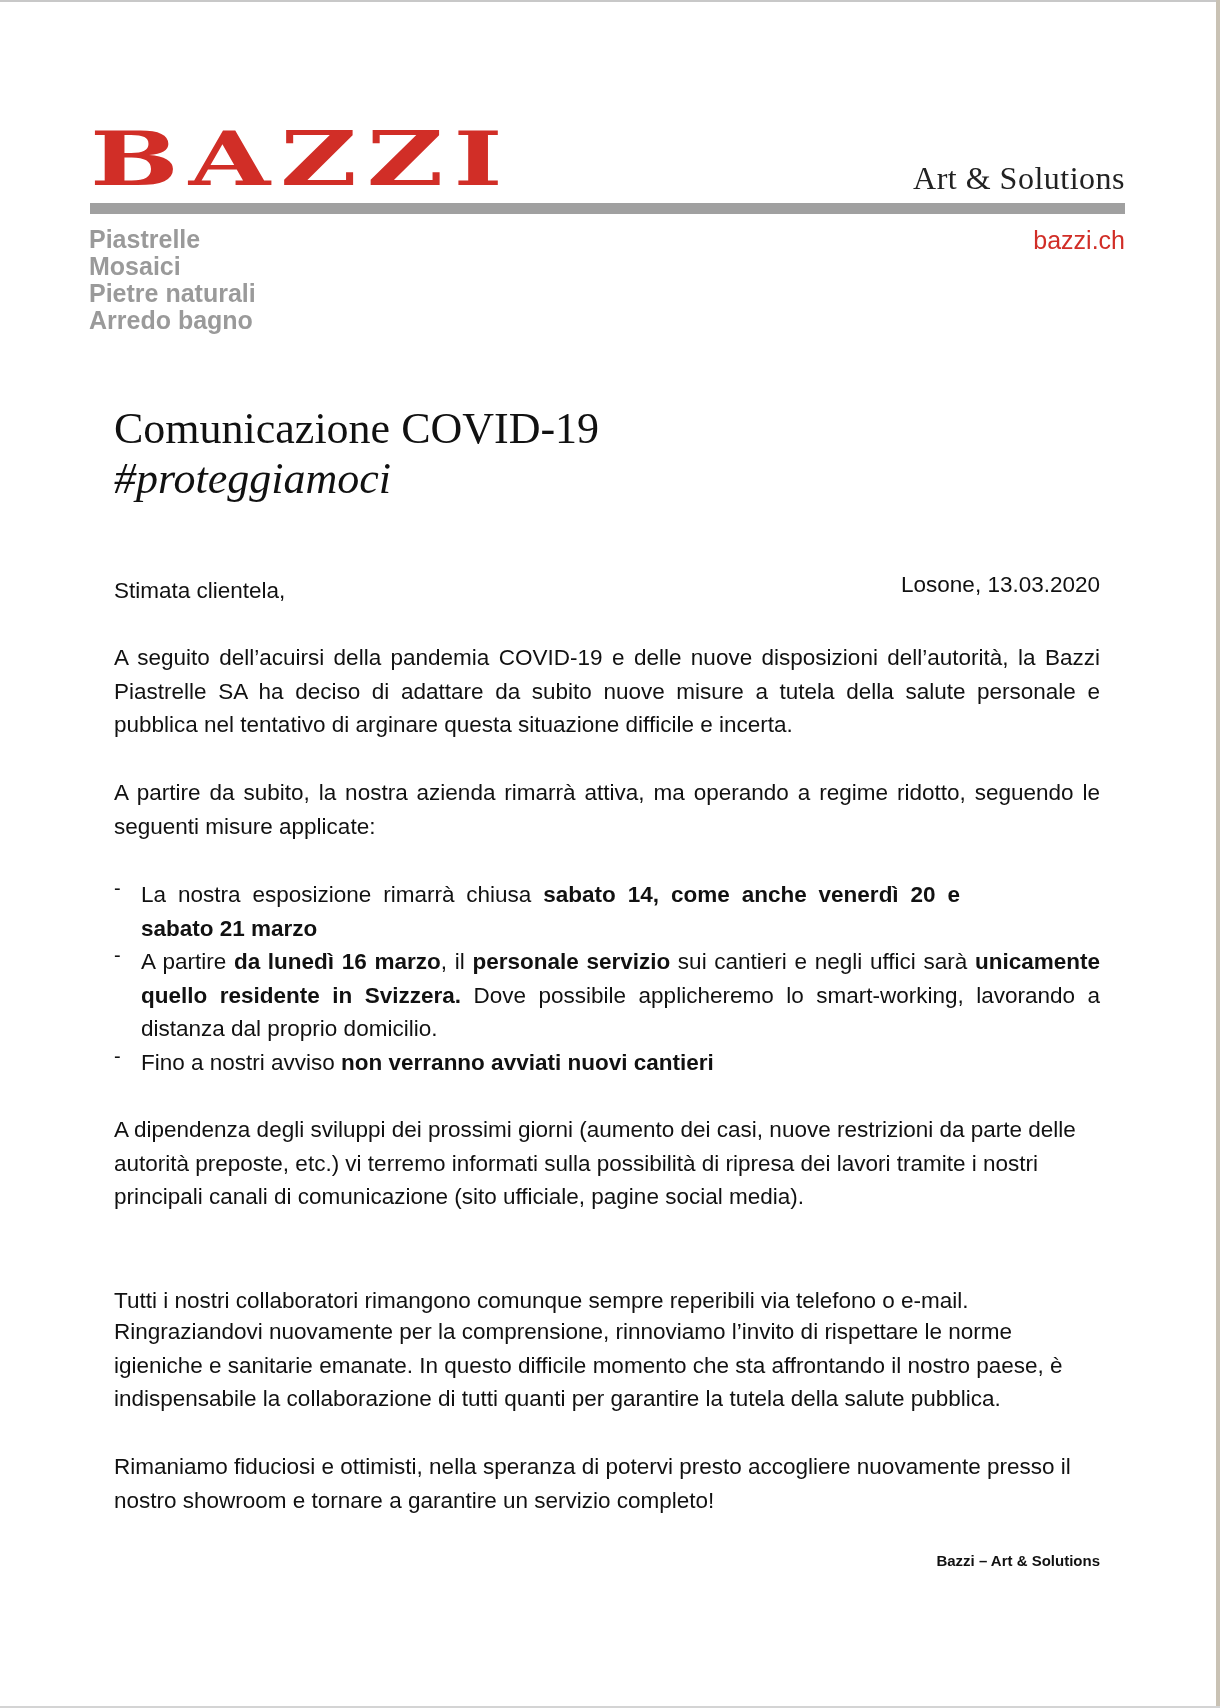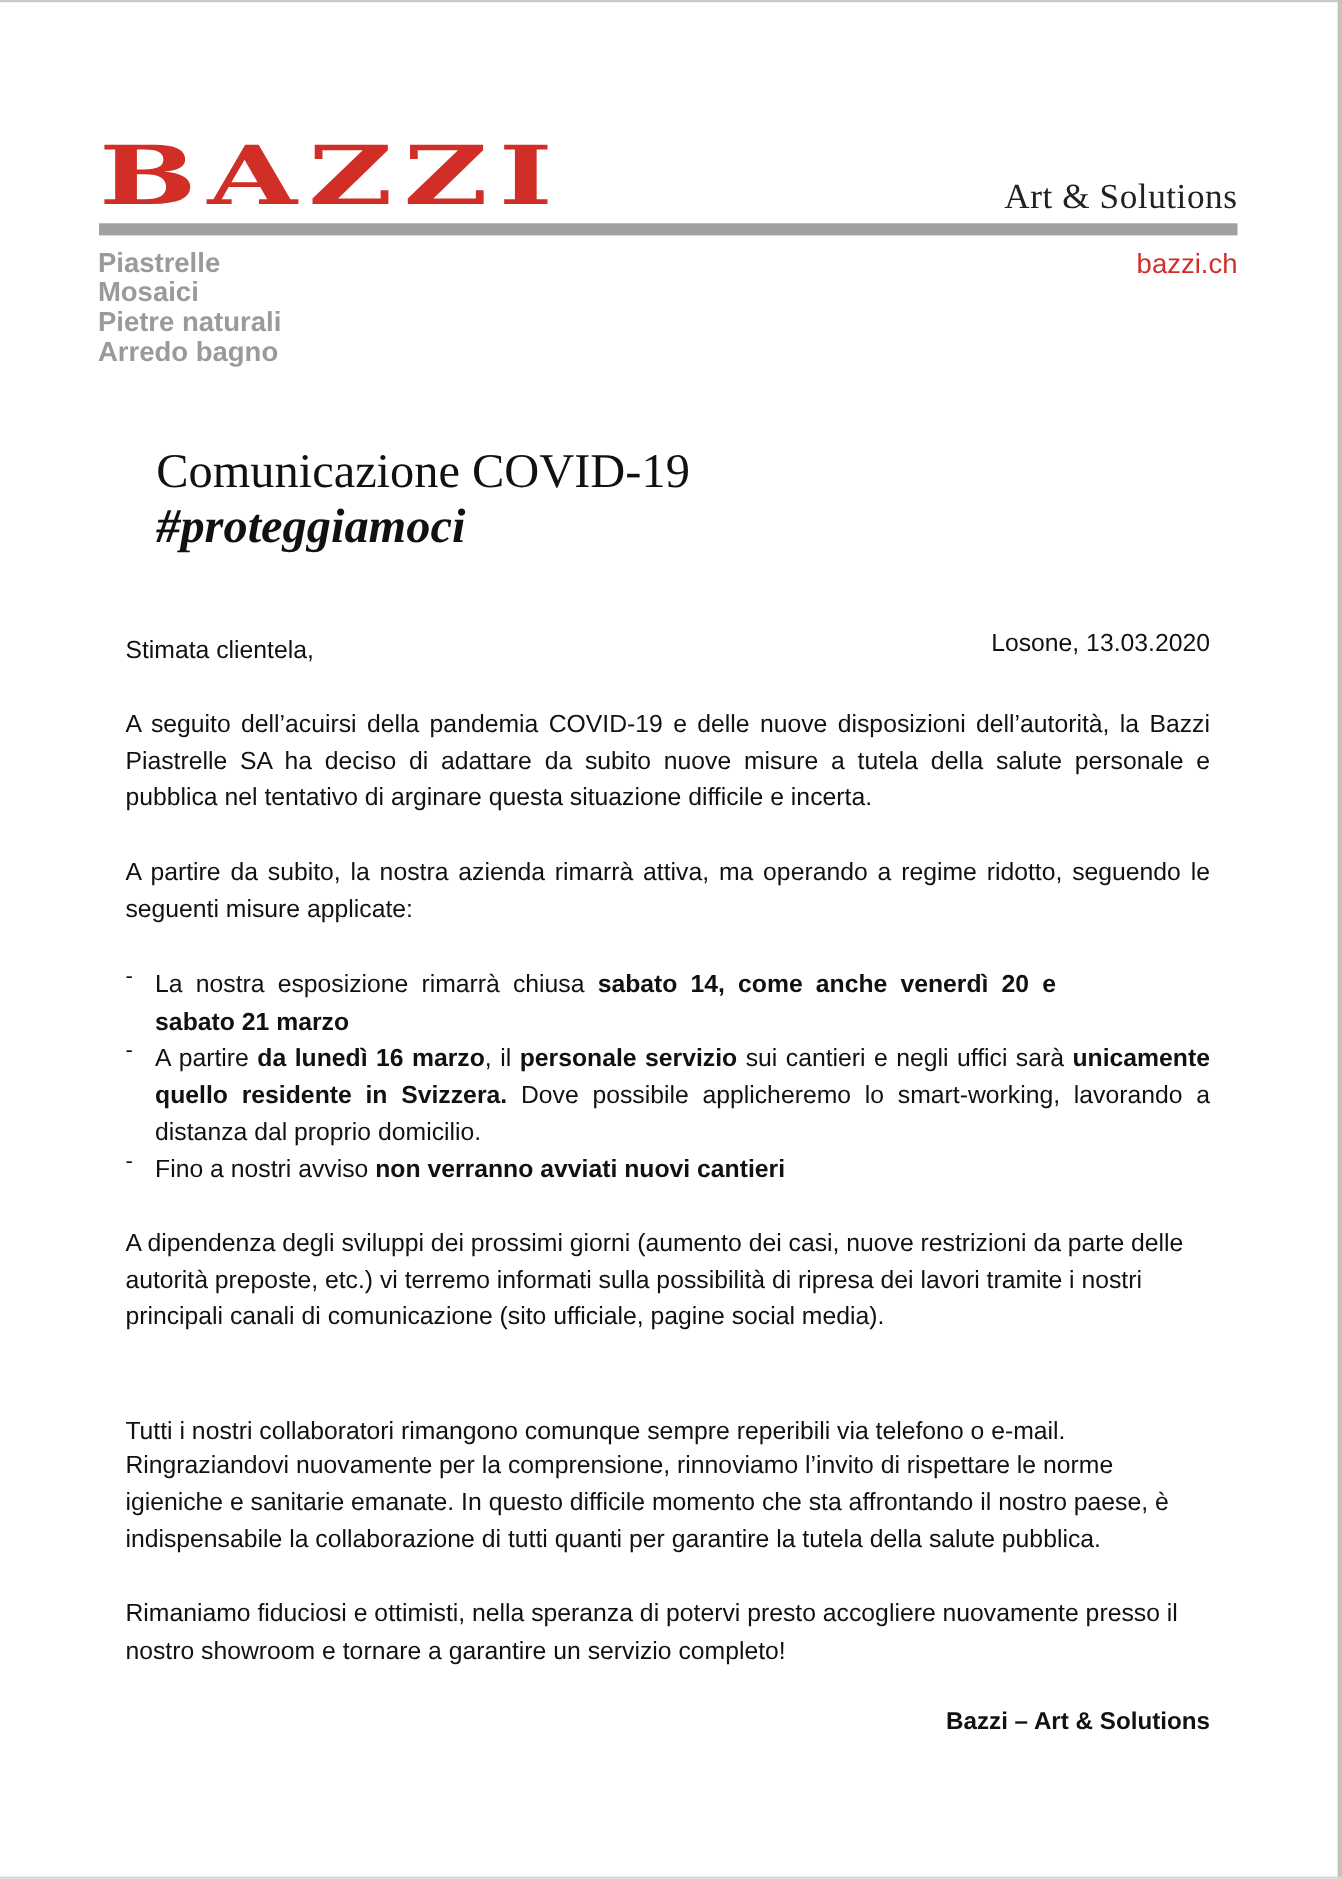--- a/index.html
+++ b/index.html
@@ -24,32 +24,32 @@
   .header-rule { position: absolute; left: 90px; top: 203px; width: 1035px; height: 11px; background: #a0a0a0; }
   .website {
     position: absolute; right: 95px; top: 226px;
     font-weight: normal; font-size: 25px; color: #d12e27;
   }
   .categories { position: absolute; left: 89px; top: 226px; }
   .categories div {
     font-weight: bold; font-size: 25px; line-height: 27px; color: #9a9a9a;
   }
 
-  .title-block { position: absolute; left: 114px; top: 404px; margin-left: 28px; }
+  .title-block { position: absolute; left: 114px; top: 404px; }
   .title { font-family: "Liberation Serif", serif; font-size: 44px; line-height: 50px; color: #111; }
-  .hashtag { font-family: "Liberation Serif", serif; font-style: italic; font-size: 44px; line-height: 50px; color: #111; font-weight: bold; }
+  .hashtag { font-family: "Liberation Serif", serif; font-style: italic; font-size: 44px; line-height: 50px; color: #111; }
 
   .text { position: absolute; left: 114px; width: 986px; font-size: 22.5px; line-height: 33.5px; color: #111; }
   .justify { text-align: justify; text-align-last: left; }
   .date { position: absolute; right: 120px; top: 572px; font-size: 22.5px; color: #111; }
   .bullet-list { position: absolute; left: 114px; width: 986px; top: 878px; margin: 0; padding: 0; list-style: none; }
   .bullet-list li { position: relative; padding-left: 27px; font-size: 22.5px; line-height: 33.5px; text-align: justify; text-align-last: left; }
   .bullet-list li .dash { position: absolute; left: 0; top: -6px; font-size: 20px; }
   b { font-weight: bold; }
-  .signature { position: absolute; right: 120px; top: 1552px; font-weight: bold; font-size: 22px; color: #111; }
+  .signature { position: absolute; right: 120px; top: 1552px; font-weight: bold; font-size: 15px; color: #111; }
 </style>
 </head>
 <body>
 
 <div class="top-edge"></div>
 <div class="right-edge"></div>
 <div class="bottom-edge"></div>
 
 <div class="logo">BAZZI</div>
 <div class="tagline">Art &amp; Solutions</div>

